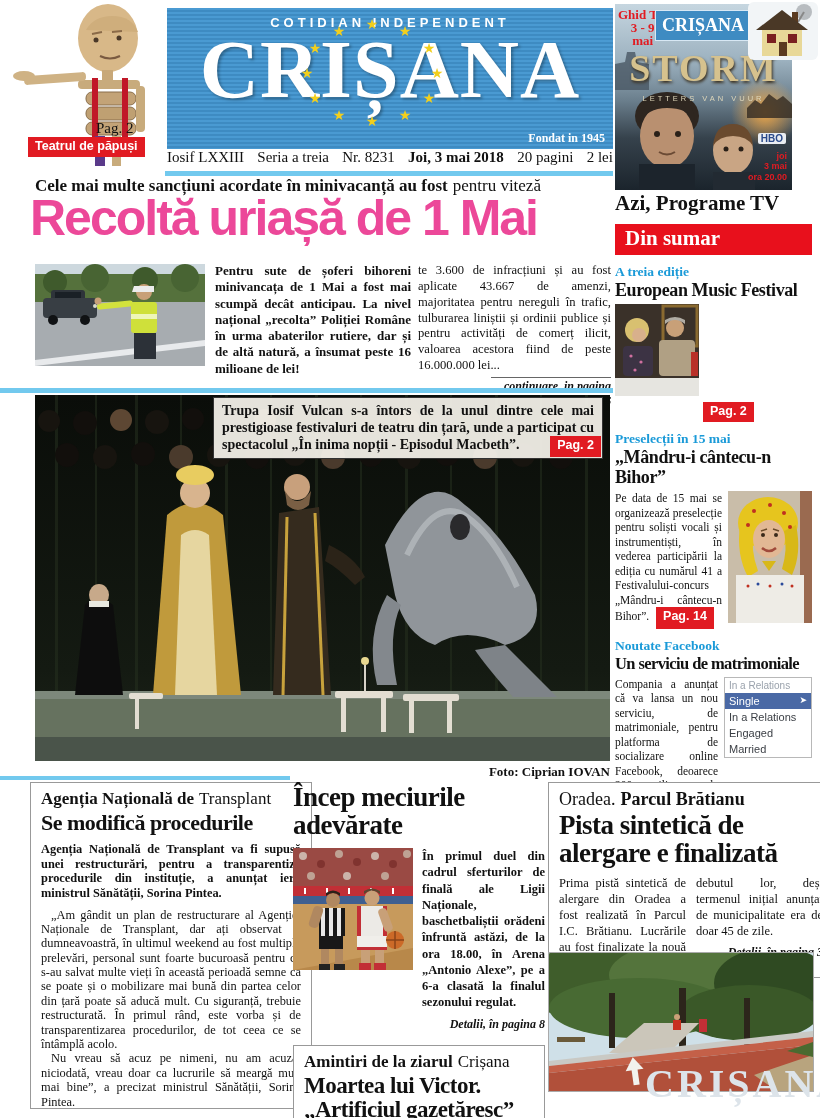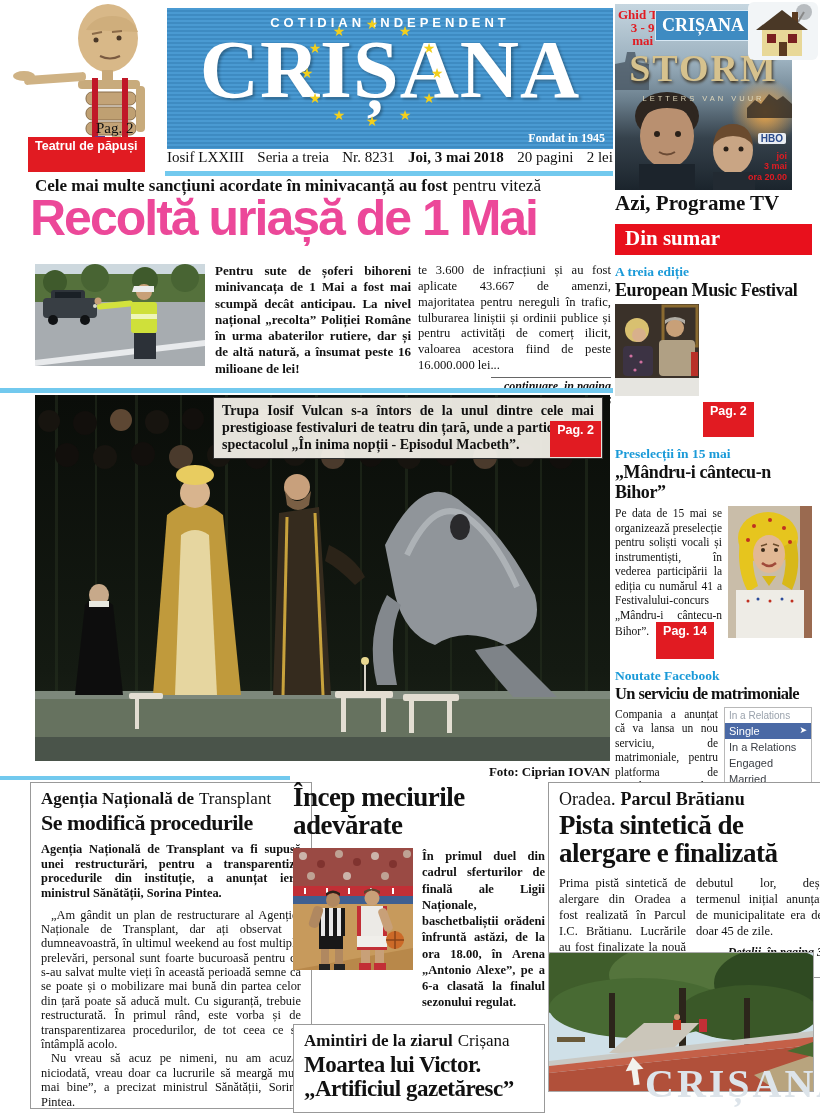--- a/index.html
+++ b/index.html
@@ -18,21 +18,21 @@
     letter-spacing:1px; margin-top:1px; text-shadow:2px 2px 3px rgba(0,0,0,.3); }
   .masthead-founded { position:absolute; right:8px; bottom:3px; color:#fff; font-size:12px; font-weight:bold; }
   .stars-svg { position:absolute; left:110px; top:0; pointer-events:none; }
   .info-bar { left:167px; top:149px; width:446px; display:flex; justify-content:space-between;
     font-size:15px; align-items:baseline; }
   .rule-cyan { background:#72c9ee; }
 
   
   .promo-pag { left:96px; top:120px; font-size:15px; }
   .red-badge { display:inline-block; background:#e11b22; color:#fff;
-    font-family:"Liberation Sans",sans-serif; font-weight:bold; font-size:12.5px; padding:2px 7px 19px; }
+    font-family:"Liberation Sans",sans-serif; font-weight:bold; font-size:12.5px; padding:2px 7px 4px; }
   .promo-badge { left:28px; top:137px; }
 
   
   .tvcover { left:615px; top:4px; width:177px; height:186px; overflow:hidden;
     background:linear-gradient(180deg,#c6d6e0 0%,#9db2c0 30%,#6a7e8c 52%,#36424c 72%,#1b242c 100%); }
   .ghid { position:absolute; left:3px; top:4px; color:#e11b22; font-weight:bold; font-size:13px;
     line-height:1.0; text-align:center; z-index:3; }
   .minimast { position:absolute; left:40px; top:6px; width:94px; height:29px; background:#3e8bc2;
     border:1px solid #d8e8f4; color:#fff; font-weight:bold; font-size:18px; text-align:center;
     line-height:28px; z-index:3; }
@@ -529,20 +529,21 @@
         <rect x="64" y="99" width="30" height="3" fill="#c22f36"></rect>
         <rect x="68" y="102" width="9" height="15" fill="#c8a078"></rect>
           <rect x="82" y="102" width="9" height="15" fill="#c8a078"></rect>
         <rect x="66" y="115" width="12" height="7" fill="#c22f36"></rect>
           <rect x="81" y="115" width="12" height="7" fill="#c22f36"></rect>
         <circle cx="102" cy="92" r="9" fill="#cc6a28"></circle>
         <path d="M93 92 h18 M102 83 v18" stroke="#8a4418" stroke-width="1.5"></path>
       </svg>
       <div class="bb-body j">În primul duel din cadrul sferturilor de finală ale Ligii Naționale, baschetbaliștii orădeni înfruntă astăzi, de la ora 18.00, în Arena „Antonio Alexe”, pe a 6-a clasată la finalul sezonului regulat.</div>
     </div>
+    <div class="detail">Detalii, în pagina 8</div>
 
     <div class="art-box mem-box">
       <div class="mem-kicker">
         <span>Amintiri de la ziarul</span><span class="light">Crișana</span>
       </div>
       <div class="mem-head">Moartea lui Victor. „Artificiul gazetăresc”</div>
 
     </div>
   </div>
 

